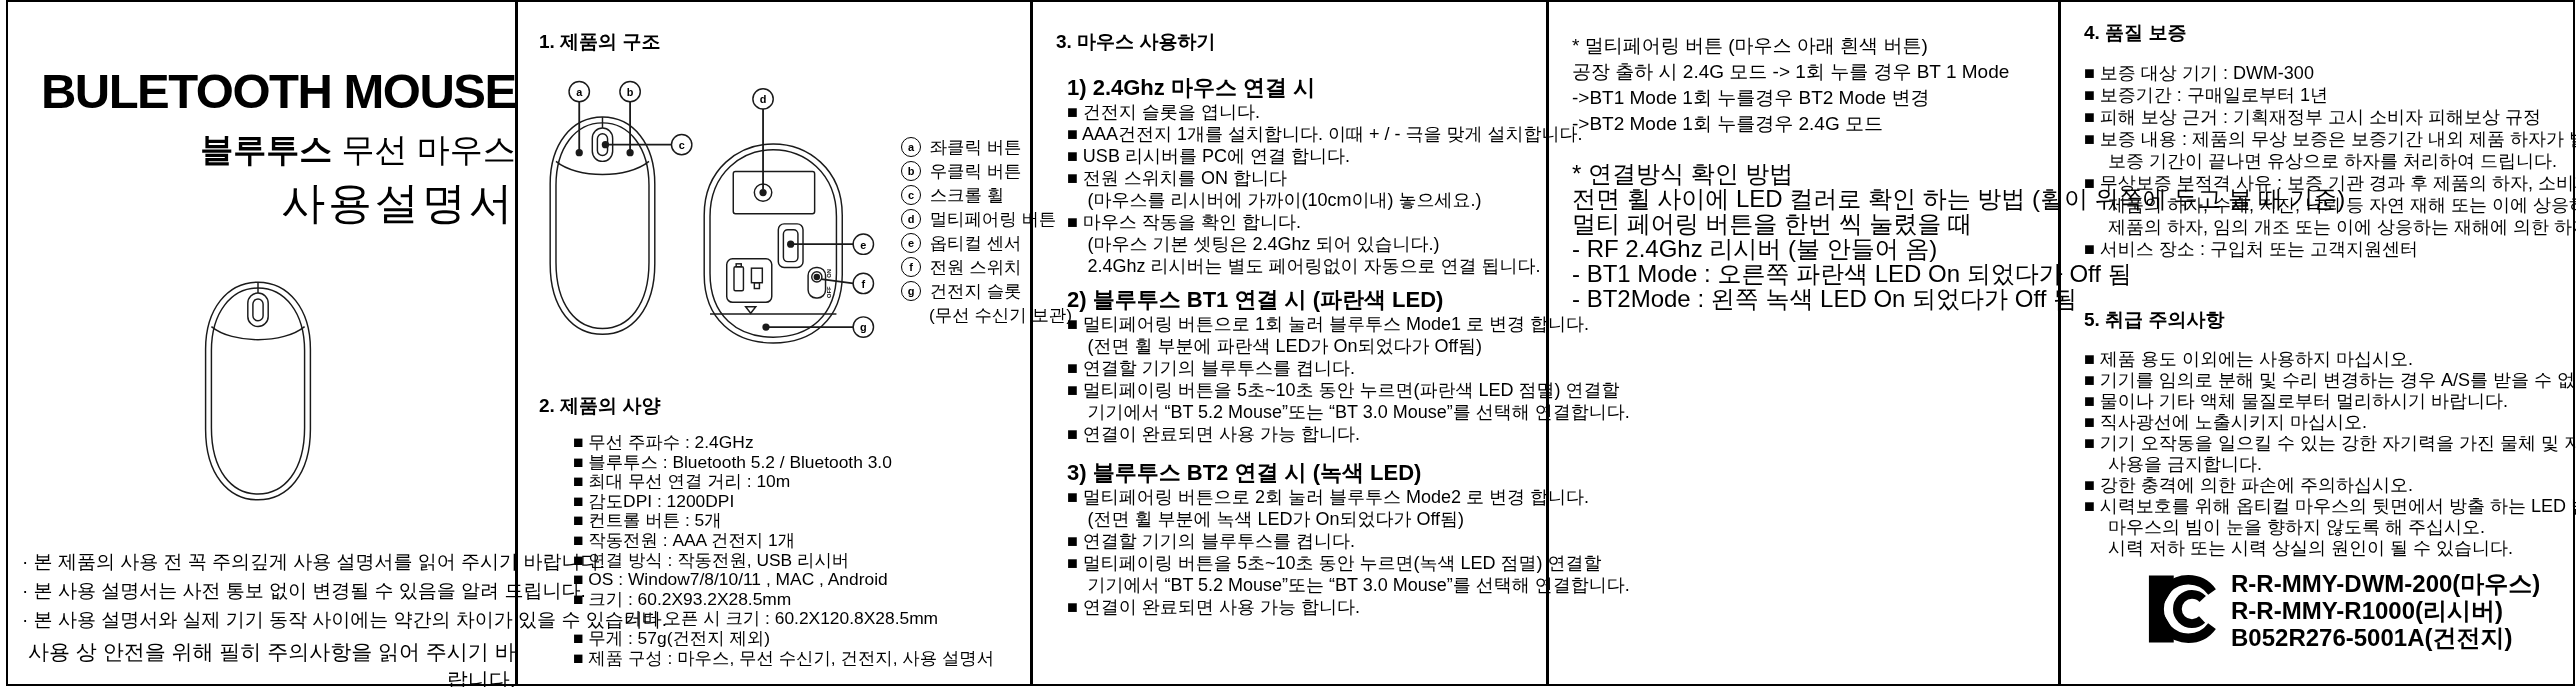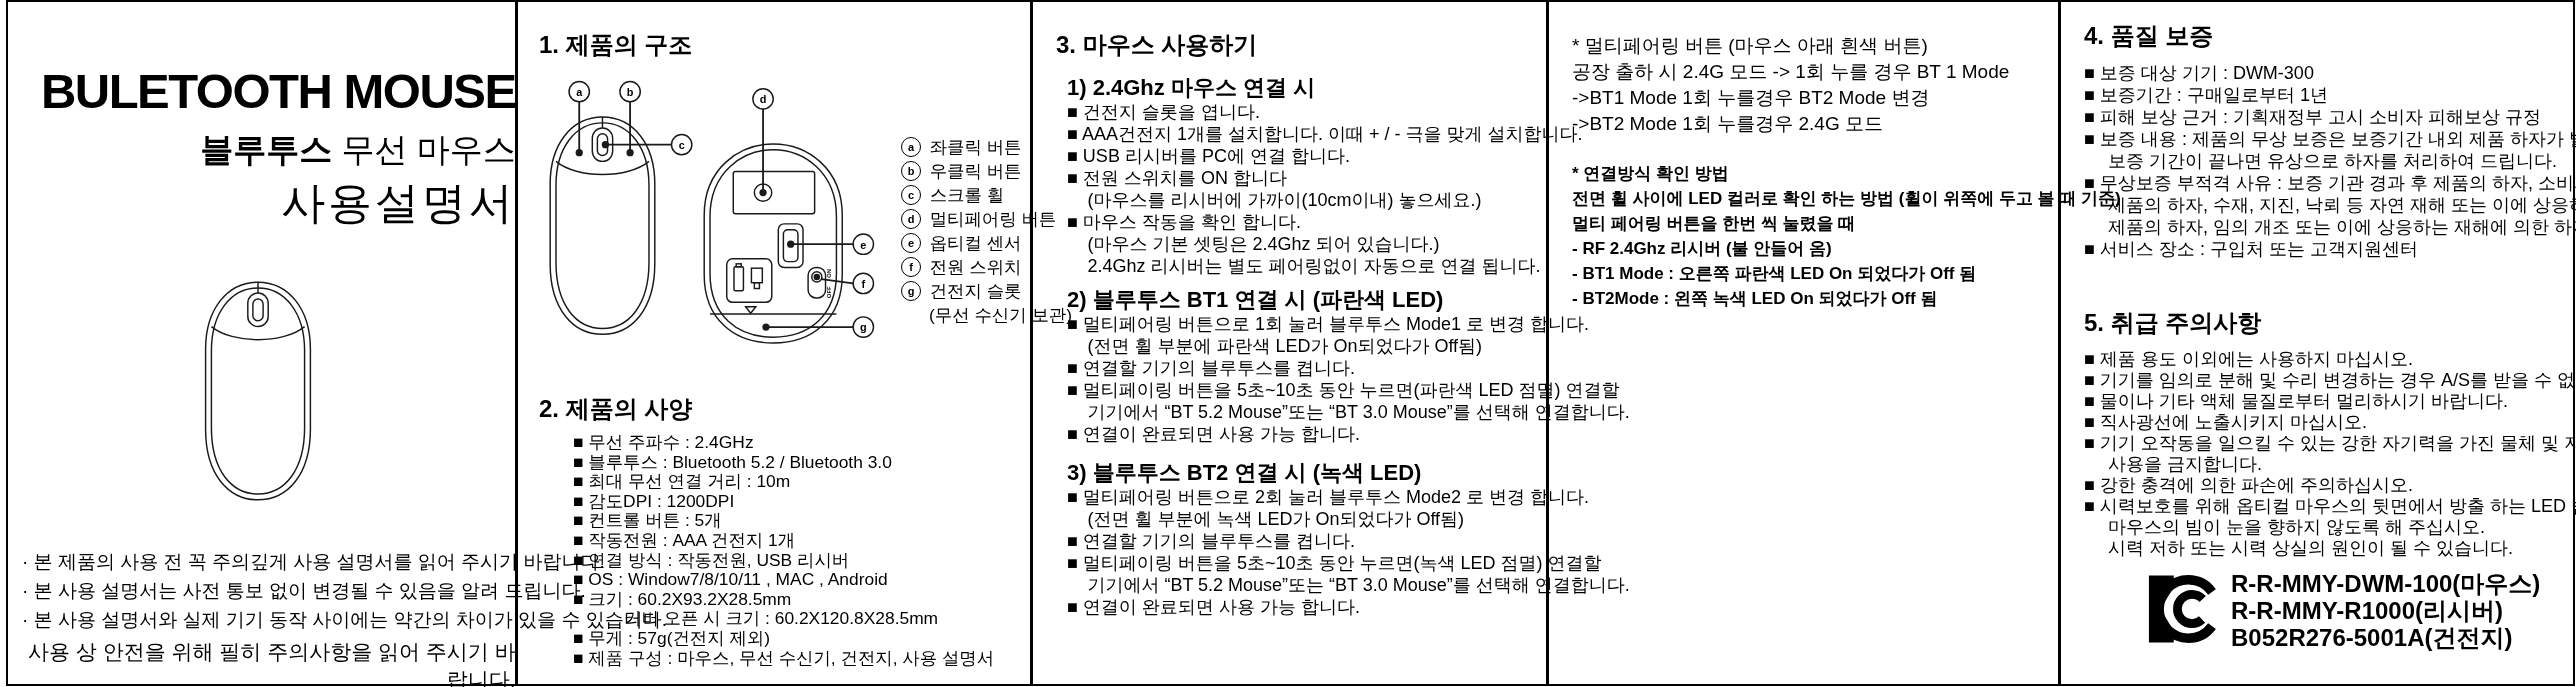--- a/index.html
+++ b/index.html
@@ -13,39 +13,39 @@
   
   .title{left:8.7px;width:507px;top:63px;font-size:49px;font-weight:800;letter-spacing:-1.5px;white-space:nowrap;}
   .subtitle{left:8.7px;width:507px;top:128px;font-size:33px;font-weight:400;}
   .subtitle b{font-weight:800;}
   .doc-title{left:8.7px;width:507px;top:174px;font-size:44px;font-weight:500;letter-spacing:2.9px;}
   .cover-mouse{left:199px;top:280px;}
   .notes{left:22px;top:547px;font-size:19px;font-weight:500;line-height:29px;white-space:nowrap;}
   .cover-footer{left:8.7px;width:507px;top:638px;font-size:21px;font-weight:500;}
 
   
-  .h1{font-size:24px;font-weight:700;white-space:nowrap;}
+  .h1{font-size:19px;font-weight:700;white-space:nowrap;}
 
   
   .labels{left:901px;top:135px;font-size:17.4px;font-weight:500;}
   .lab-row{display:flex;align-items:center;height:24px;white-space:nowrap;}
   .circ{display:inline-flex;align-items:center;justify-content:center;width:18px;height:18px;
         border:1.5px solid #000;border-radius:50%;font-size:11px;font-weight:600;margin-right:8.7px;flex:0 0 auto;}
   .lab-sub{margin-left:28px;height:22.5px;white-space:nowrap;}
   .specs{left:573px;top:433px;font-size:17.4px;font-weight:500;line-height:19.6px;white-space:nowrap;}
   .specs .cont{padding-left:51px;}
 
   
   .sub-t{font-size:22px;font-weight:600;white-space:nowrap;}
   .blines{font-size:18px;font-weight:500;line-height:22px;white-space:nowrap;}
   .blines .cont{padding-left:20.4px;}
 
   
   .pblock1{left:1572px;top:33px;font-size:19px;font-weight:500;line-height:26px;white-space:nowrap;}
-  .pblock2{left:1572px;top:161px;font-size:17px;font-weight:700;line-height:25px;white-space:nowrap;}
+  .pblock2{left:1572px;top:161px;font-size:24px;font-weight:400;line-height:25px;white-space:nowrap;}
 
   
   .wlines{left:2084px;top:62px;font-size:18px;font-weight:500;line-height:22px;white-space:nowrap;}
   .wlines .cont{padding-left:24px;}
   .plines{left:2084px;top:349px;font-size:18px;font-weight:500;line-height:21px;white-space:nowrap;}
   .plines .cont{padding-left:24px;}
   .kc-text{left:2231px;top:570px;font-size:24px;font-weight:800;line-height:27px;white-space:nowrap;}
 
   svg{display:block;}
   .ln{stroke:#1a1a1a;fill:none;}
@@ -289,18 +289,18 @@
     <div class="cont">마우스의 빔이 눈을 향하지 않도록 해 주십시오.</div>
     <div class="cont">시력 저하 또는 시력 상실의 원인이 될 수 있습니다.</div>
   </div>
 
   <svg class="abs" style="left:2146px;top:571px" width="73" height="76" viewBox="0 0 100 104">
     <path d="M4,6 L38,6 L38,22 L20,52 L38,82 L38,98 L4,98 Z" fill="#000"></path>
     <circle cx="58" cy="52" r="40" fill="none" stroke="#000" stroke-width="13" stroke-dasharray="201 50" stroke-dashoffset="226"></circle>
     <circle cx="63" cy="52" r="20" fill="none" stroke="#000" stroke-width="12" stroke-dasharray="94 32" stroke-dashoffset="110"></circle>
   </svg>
   <div class="abs kc-text">
-    <div>R-R-MMY-DWM-100(마우스)</div>
+    <div>R-R-MMY-DWM-200(마우스)</div>
     <div>R-R-MMY-R1000(리시버)</div>
     <div>B052R276-5001A(건전지)</div>
   </div>
 </div>
 
 
 </body></html>

